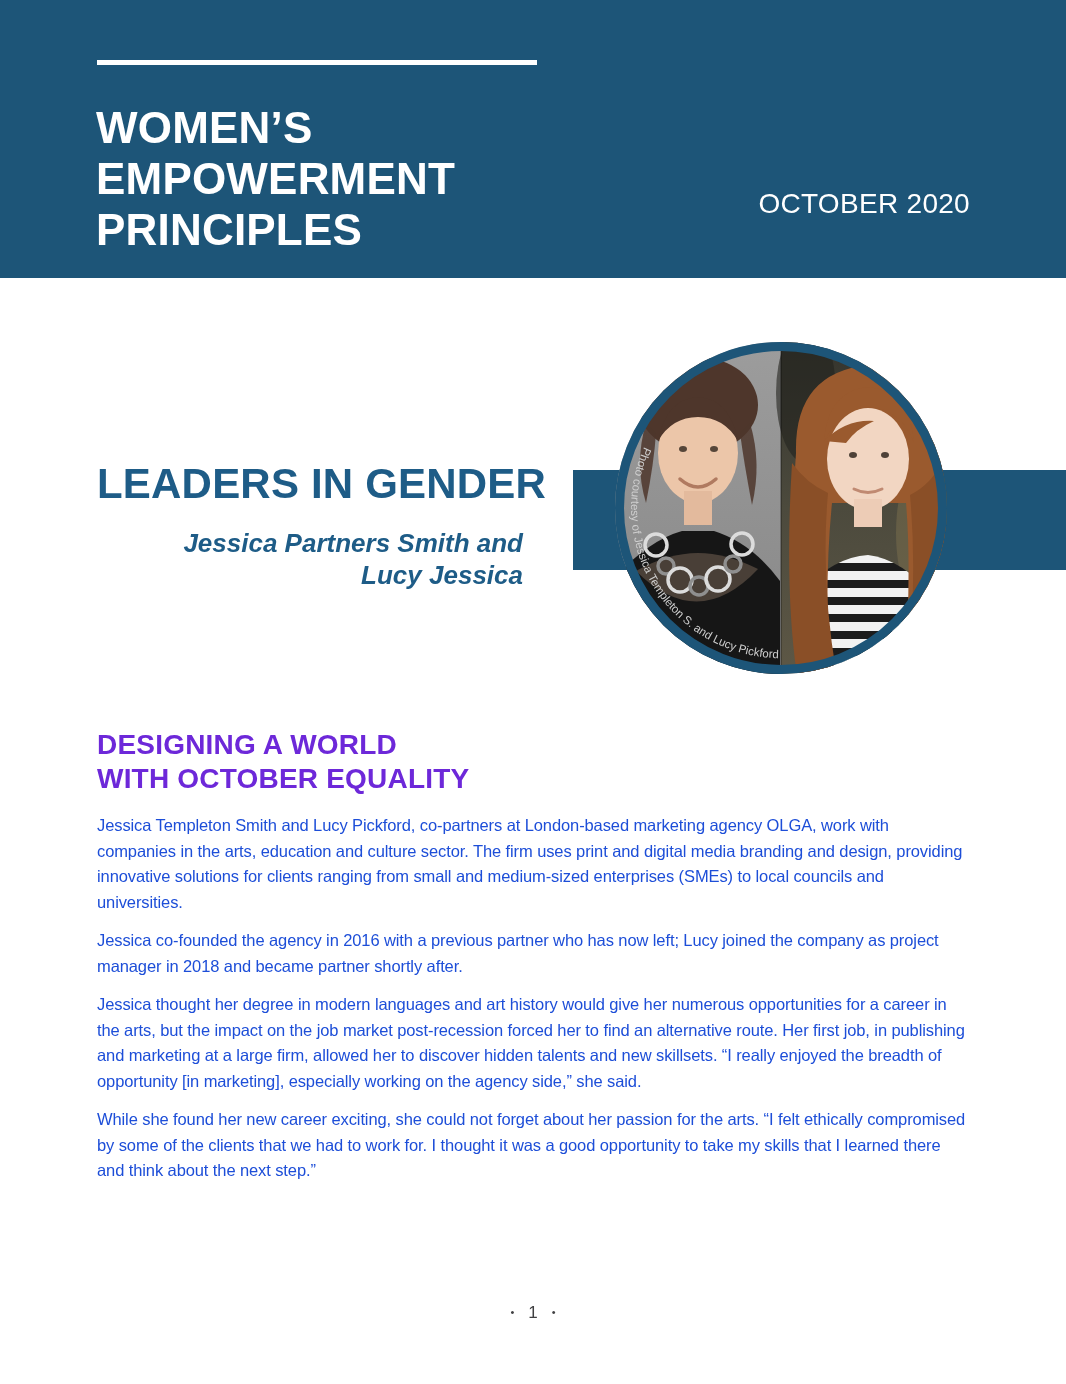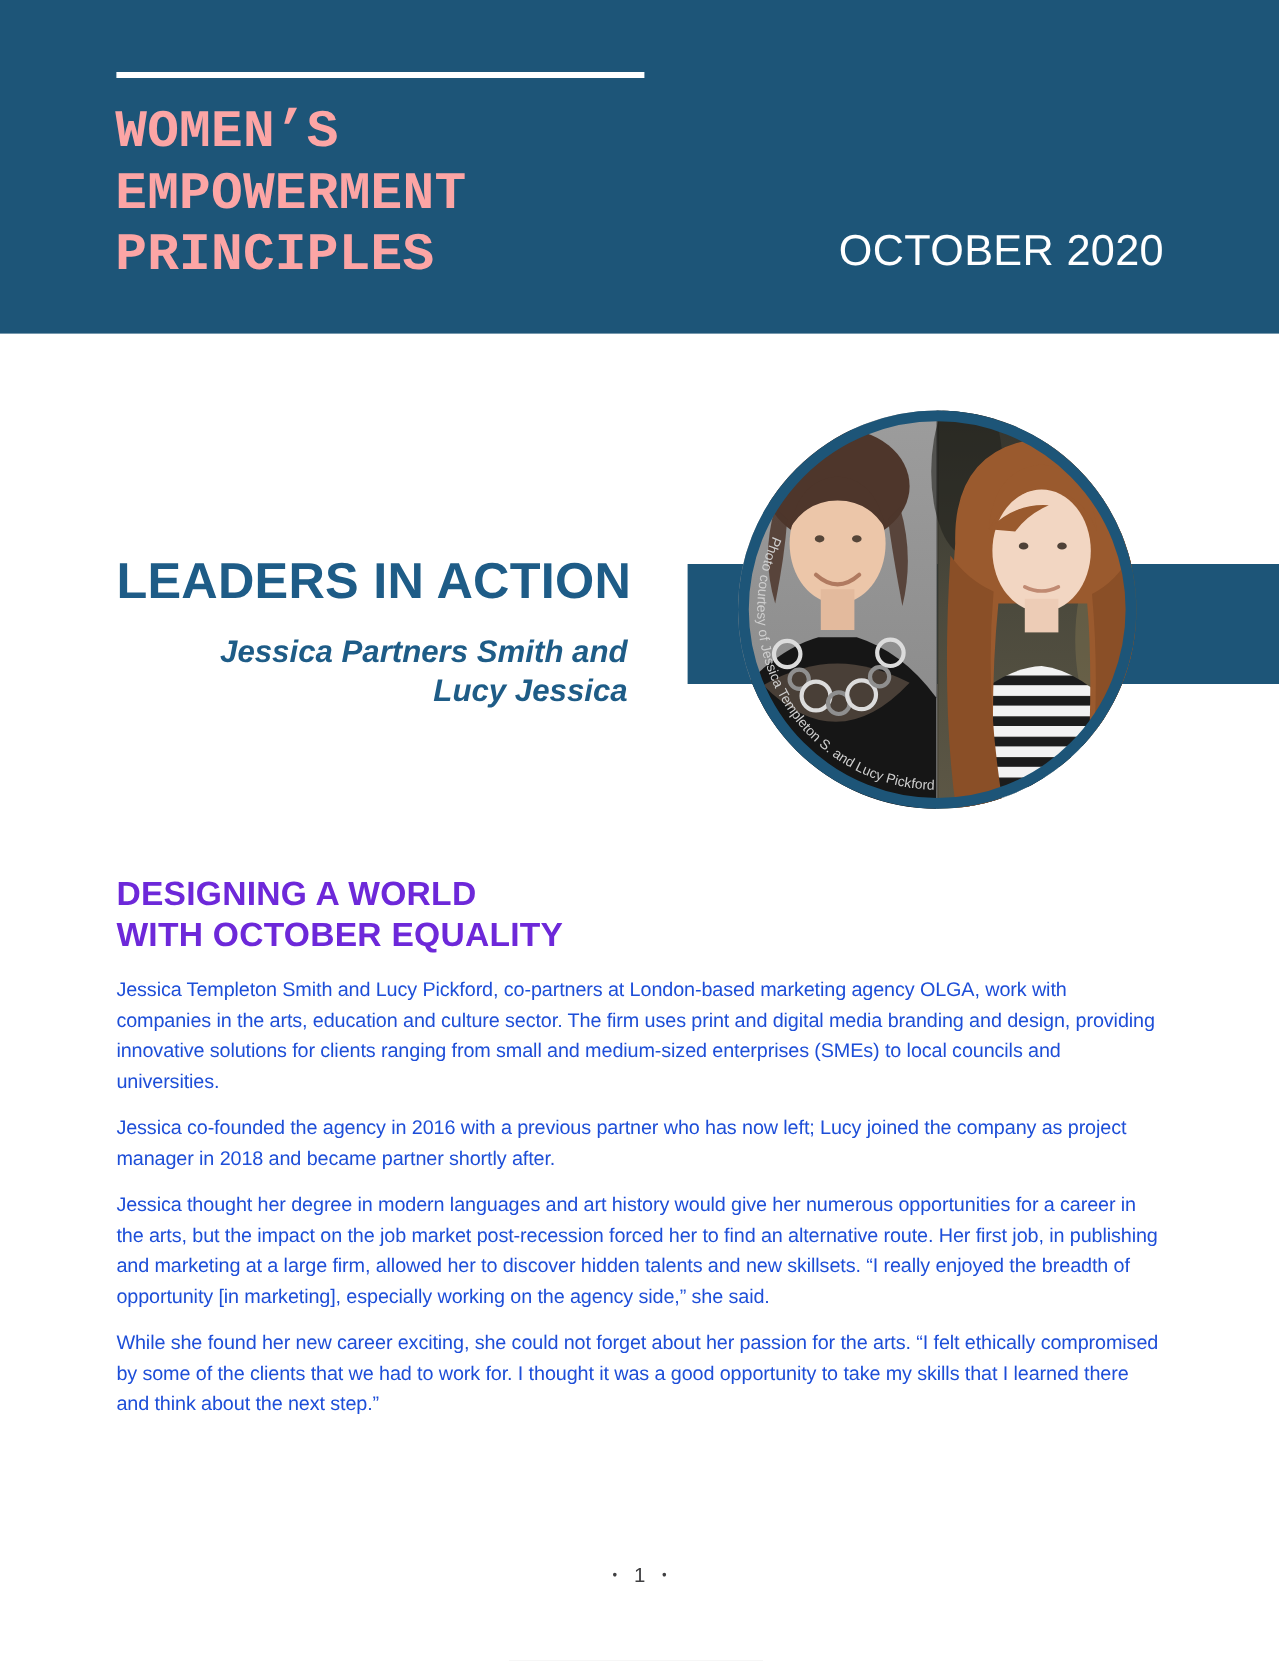--- a/index.html
+++ b/index.html
@@ -6,26 +6,26 @@
   html,body { background:#e8e8e8; }
   .page {
     position:relative; width:1066px; height:1384px; margin:0 auto;
     background:#ffffff; overflow:hidden;
     font-family:"Liberation Sans", sans-serif;
   }
   
   .banner { position:absolute; left:0; top:0; width:1066px; height:278px; background:#1d5578; }
   .banner-rule { position:absolute; left:97px; top:60px; width:440px; height:5px; background:#ffffff; }
   .banner-title {
-    position:absolute; left:96px; top:86px; color:#fca5a5;
-    font-size:44px; font-weight:bold; line-height:51px; letter-spacing:0.2px;font-family:Liberation Mono, monospace;
+    position:absolute; left:96px; top:102px; color:#ffffff;
+    font-size:44px; font-weight:bold; line-height:51px; letter-spacing:0.2px;
   }
   .banner-date {
     position:absolute; right:96px; top:188px; color:#ffffff;
-    font-size:36px; font-weight:normal; letter-spacing:0.3px;
+    font-size:28px; font-weight:normal; letter-spacing:0.3px;
   }
   
   .band { position:absolute; left:573px; top:470px; width:493px; height:100px; background:#1d5578; }
   .photo-wrap { position:absolute; left:606px; top:333px; width:350px; height:350px; }
   .feature-title {
     position:absolute; left:97px; top:460px; color:#1e5c87;
     font-size:42px; font-weight:bold; letter-spacing:0.2px;
   }
   .feature-names {
     position:absolute; left:97px; top:527px; width:426px; text-align:right;
@@ -62,21 +62,21 @@
     <div class="banner-title">
       <div>WOMEN’S</div>
       <div>EMPOWERMENT</div>
       <div>PRINCIPLES</div>
     </div>
     <div class="banner-date">OCTOBER 2020</div>
   </div>
 
   <div class="band"></div>
 
-  <div class="feature-title">LEADERS IN ACTION</div>
+  <div class="feature-title">LEADERS IN GENDER</div>
   <div class="feature-names">
     <div>Jessica Partners Smith and</div>
     <div>Lucy Jessica</div>
   </div>
 
   <div class="photo-wrap">
     <svg width="350" height="350" viewBox="0 0 350 350">
       <defs>
         <clipPath id="circClip">
             <circle cx="175" cy="175" r="166"></circle>

